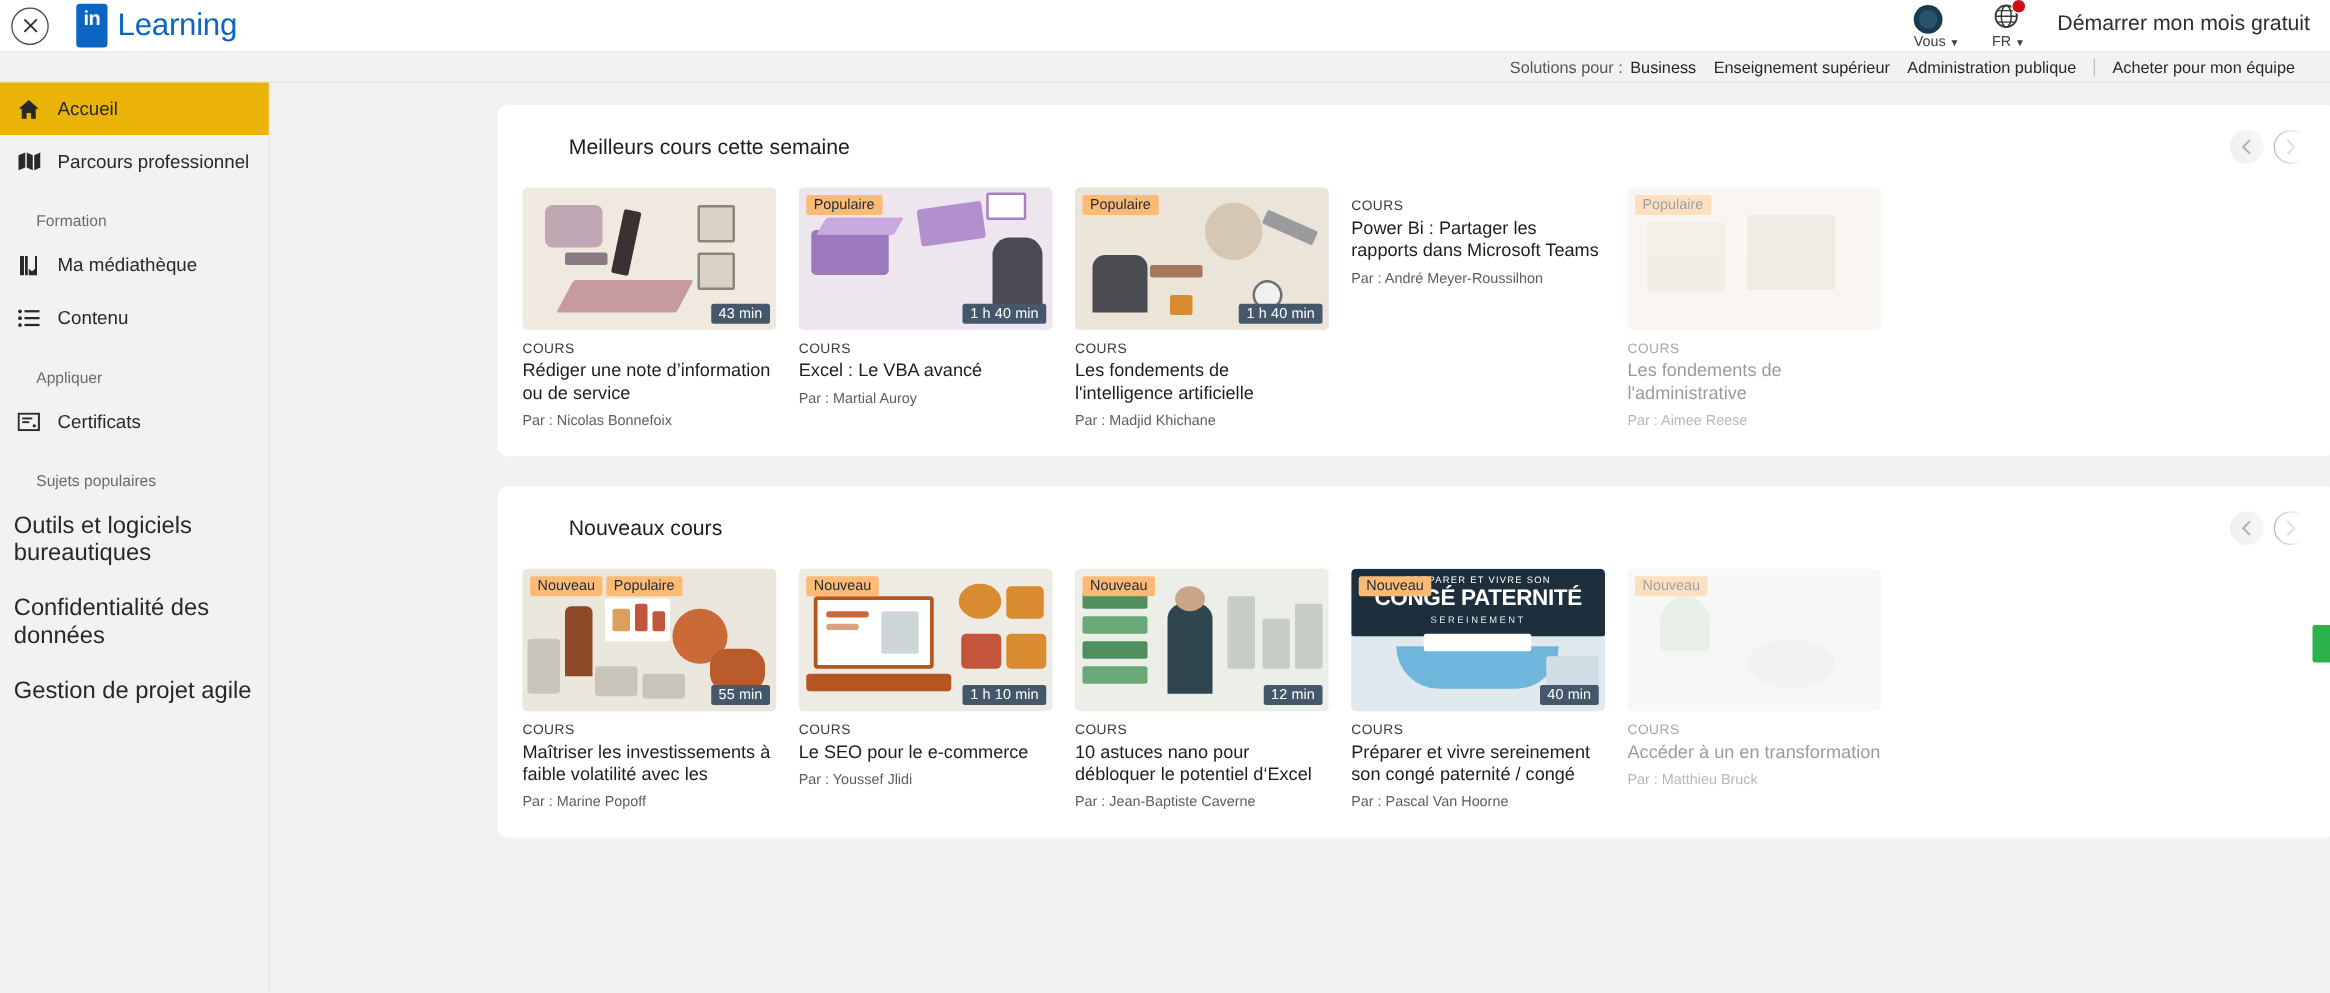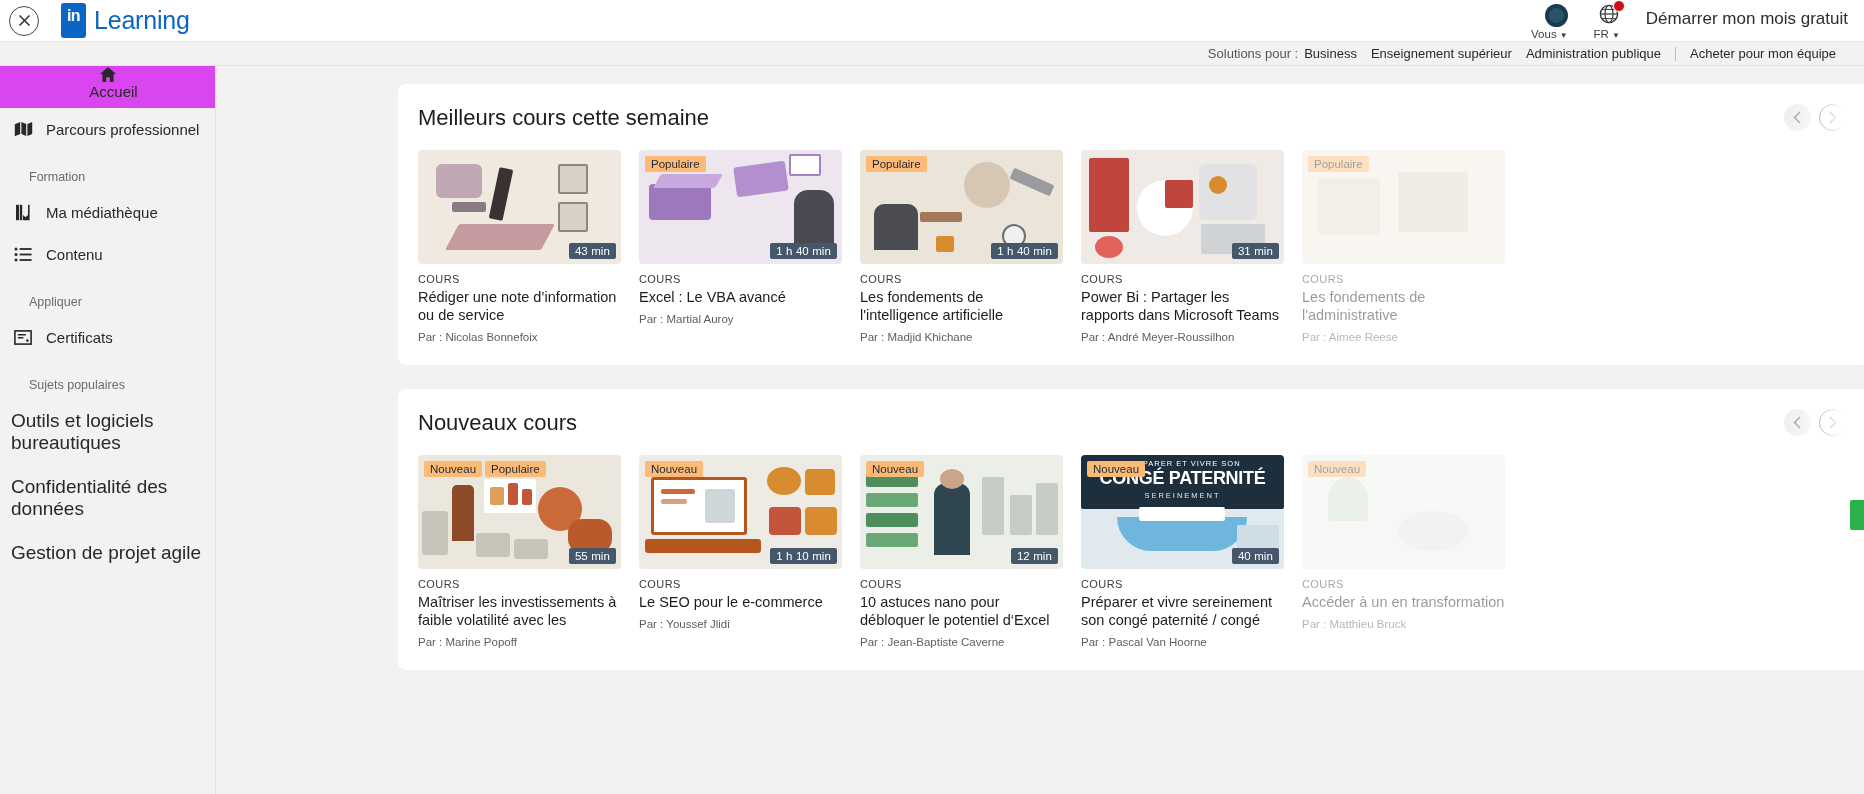--- a/index.html
+++ b/index.html
@@ -79,21 +79,21 @@
   .top-right {
     margin-left:auto;
     display:flex;
     align-items:flex-end;
     height:42px;
     padding-bottom:2px;
   }
   .tr-item {
     display:flex;
     flex-direction:column;
-    align-items:flex-end;
+    align-items:flex-start;
     margin-right:26px;
     cursor:pointer;
     font-size:11.5px;
     color:#404040;
   }
   .avatar-circle {
     width:23px;height:23px;border-radius:50%;
     background:#1c3a4d;
     margin-bottom:1px;
     position:relative;
@@ -151,21 +151,21 @@
     border-right:1px solid #e6e4e1;
   }
   .nav-item {
     display:flex; align-items:center;
     height:42px;
     padding-left:12px;
     font-size:15px;
     color:#282828;
     cursor:pointer;
   }
-  .nav-item.active { background:#d946ef;flex-direction:column; }
+  .nav-item.active { background:#eab308; }
   .nav-item .ico { width:22px; margin-right:12px; display:flex; align-items:center; justify-content:center; }
   .nav-group-label {
     font-size:12.5px; color:#6b6b6b;
     padding-left:29px;
     margin-top:20px; margin-bottom:7px;
   }
   .topic-item {
     font-size:19px; color:#282828;
     padding:11px 0 11px 11px;
     cursor:pointer;
@@ -184,21 +184,21 @@
     padding:20px 0 22px 0;
     margin-bottom:24px;
     position:relative;
     width:1470px;
     overflow:hidden;
   }
   .panel-head {
     display:flex; align-items:center;
     padding:0 22px 0 20px;
   }
-  .panel-title { font-size:22px; font-weight:400; color:#1d1d1d; }
+  .panel-title { font-size:17px; font-weight:400; color:#1d1d1d;margin-left:37px; }
   .arrows { margin-left:auto; display:flex; gap:8px; }
   .circ {
     width:27px;height:27px;border-radius:50%;
     display:flex;align-items:center;justify-content:center;
     cursor:pointer;
   }
   .circ.prev { background:#ededed; color:#8a8a8a; }
   .circ.next { border:1.4px solid #2d2d2d; color:#2d2d2d; background:#fff; }
   .circ svg { display:block; }
 
@@ -466,32 +466,20 @@
               <span class="pill">Populaire</span>
             </div>
             <div class="dur">1 h 40 min</div>
           </div>
           <div class="kind">COURS</div>
           <div class="ctitle">Les fondements de l'intelligence artificielle</div>
           <div class="cauthor">Par : Madjid Khichane</div>
         </div>
 
         <div class="card">
-          <div class="thumb" style="background:#f0eae6;">
-            <div class="art">
-              <div class="sh" style="left:8px;top:8px;width:40px;height:74px;background:#c0453c;"></div>
-              <div class="sh" style="left:14px;top:86px;width:28px;height:22px;background:#e0625a;border-radius:50%;"></div>
-              <div class="sh" style="left:56px;top:30px;width:56px;height:56px;background:#ffffff;border-radius:50%;"></div>
-              <div class="sh" style="left:84px;top:30px;width:28px;height:28px;background:#c0453c;"></div>
-              <div class="sh" style="left:118px;top:14px;width:58px;height:56px;background:#e2e2e4;border-radius:6px;"></div>
-              <div class="sh" style="left:128px;top:26px;width:18px;height:18px;background:#d88c2f;border-radius:50%;"></div>
-              <div class="sh" style="left:120px;top:74px;width:64px;height:30px;background:#cfd3d6;"></div>
-            </div>
-            <div class="dur">31 min</div>
-          </div>
           <div class="kind">COURS</div>
           <div class="ctitle">Power Bi : Partager les rapports dans Microsoft Teams</div>
           <div class="cauthor">Par : André Meyer-Roussilhon</div>
         </div>
 
         <div class="card faded">
           <div class="thumb" style="background:#f2ece2;">
             <div class="art">
               <div class="sh" style="left:16px;top:28px;width:62px;height:56px;background:#e3dbcc;"></div>
               <div class="sh" style="left:96px;top:22px;width:70px;height:60px;background:#ded6c6;"></div>

